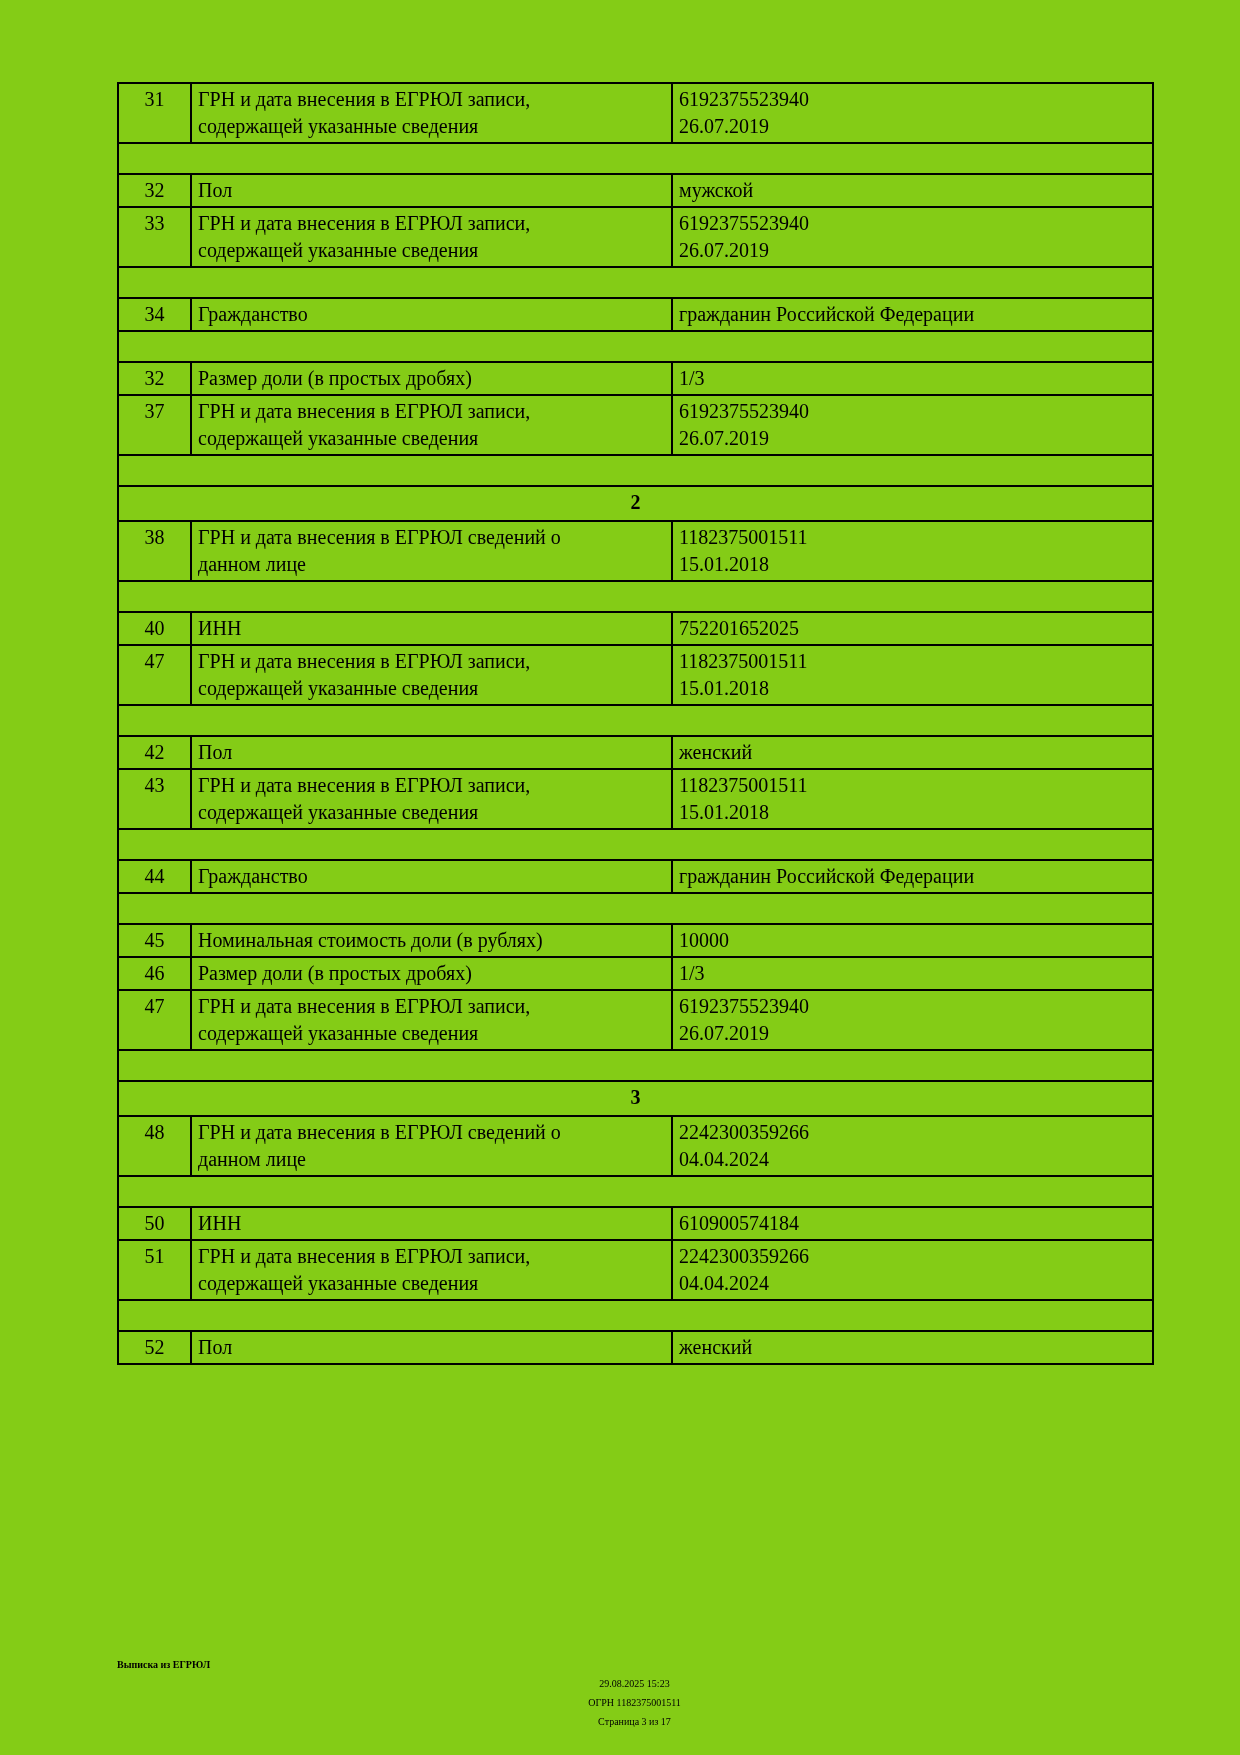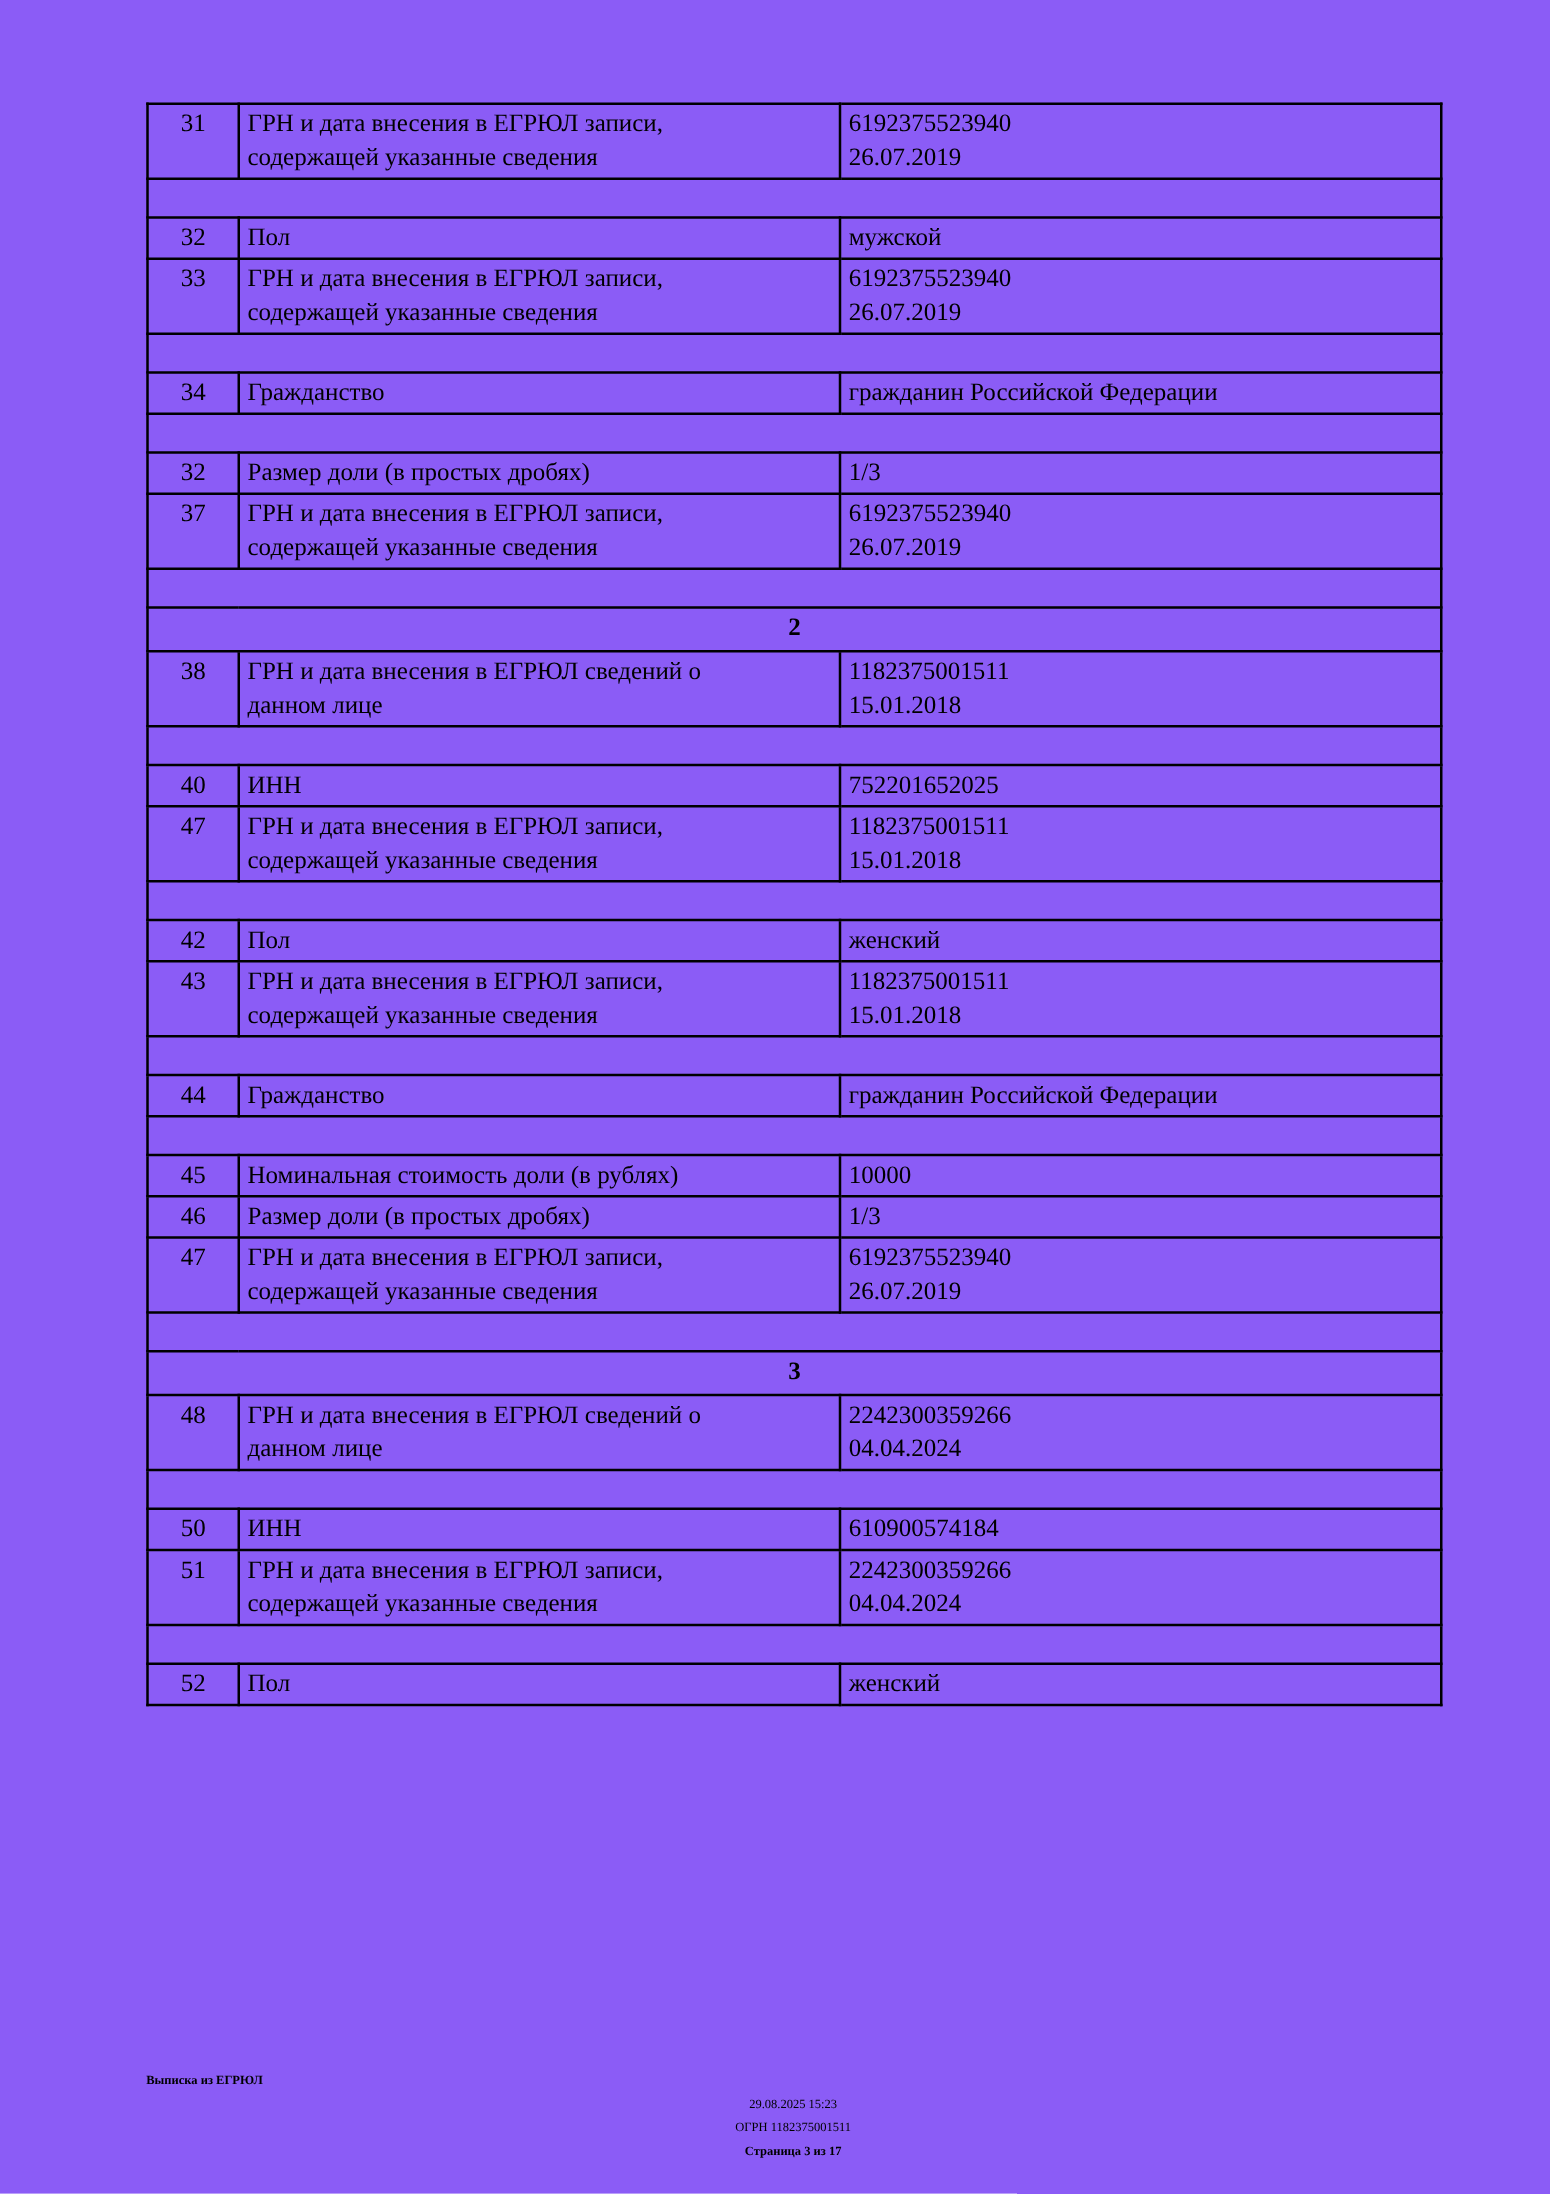--- a/index.html
+++ b/index.html
@@ -1,20 +1,20 @@
 <!DOCTYPE html>
 <html><head>
 <meta charset="utf-8">
 <style>
   html, body { margin: 0; padding: 0; background: #ffffff; }
   .page {
     position: relative;
     width: 1240px;
     height: 1755px;
-    background: #8b5cf6;
+    background: #84cc16;
     font-family: "Liberation Serif", "DejaVu Serif", serif;
     color: #000000;
     overflow: hidden;
   }
   table.egrul {
     position: absolute;
     left: 117px;
     top: 82px;
     width: 1035px;
     border-collapse: collapse;
@@ -55,21 +55,21 @@
     line-height: 19px;
   }
   .footer .line2 {
     display: flex;
     flex-direction: column;
     align-items: center;
   }
   .footer .f-title { font-weight: bold; }
   .footer .f-date { flex: 1; text-align: left; }
   .footer .f-ogrn { flex: 1; text-align: center; }
-  .footer .f-page { flex: 1; text-align: right; font-weight: bold; }
+  .footer .f-page { flex: 1; text-align: right; }
 </style>
 </head>
 <body>
 
 <div class="page">
 
   <table class="egrul">
     <colgroup>
         <col class="c-num">
         <col class="c-lbl">

